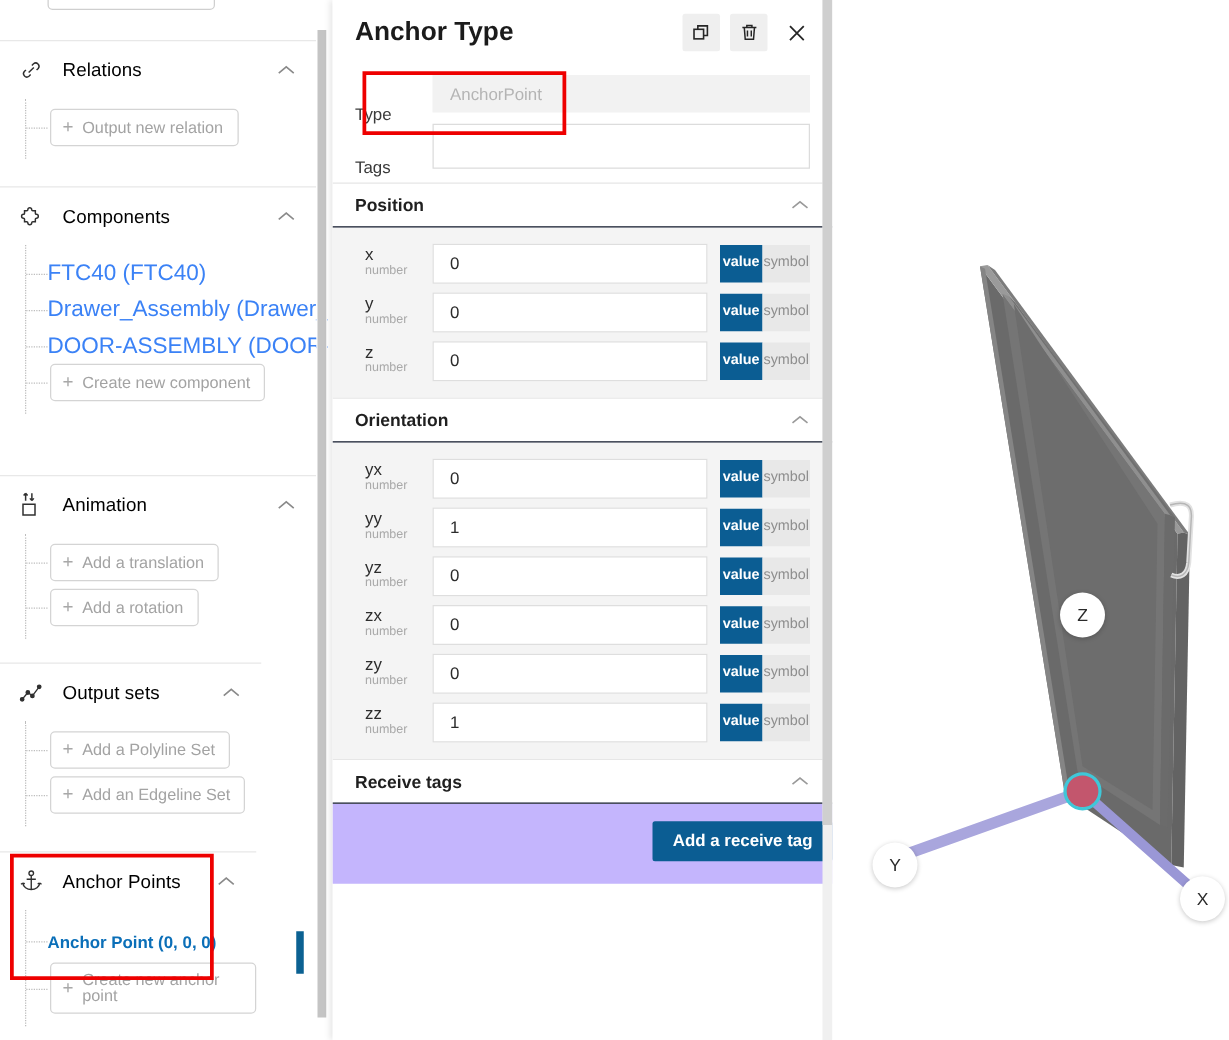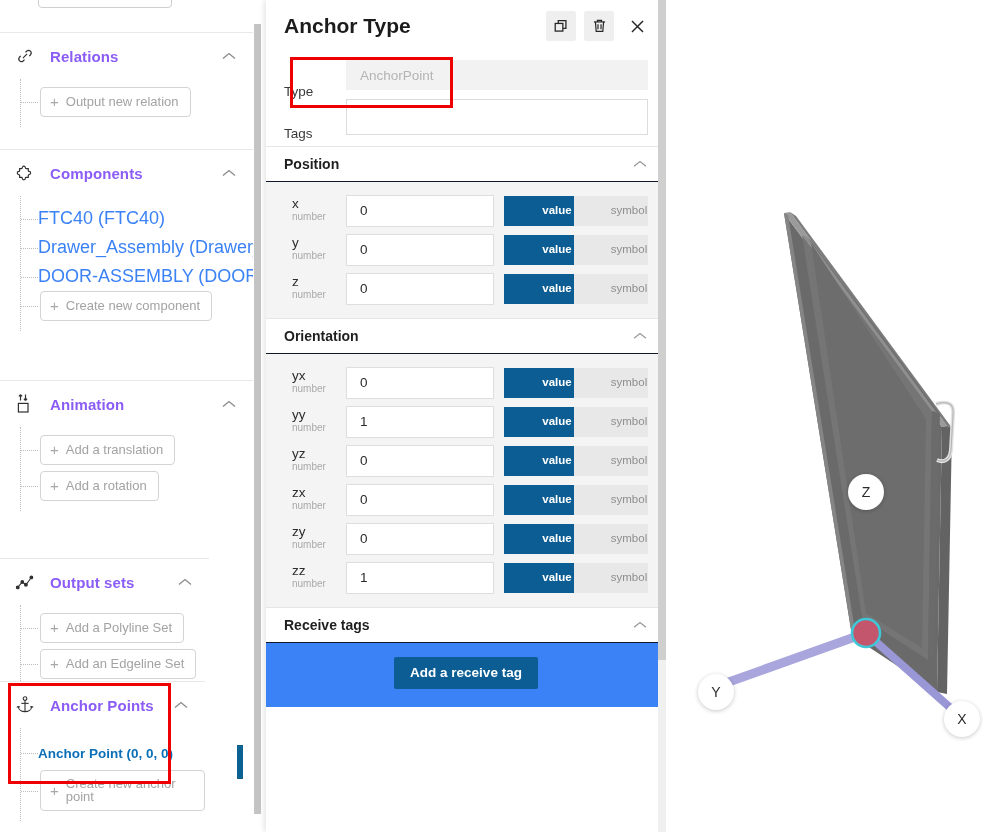--- a/index.html
+++ b/index.html
@@ -27,21 +27,21 @@
     padding-left:12px; padding-right:10px;
     position:relative; background:#fff;
   }
   .sb-ico {
     width:26px; height:26px; flex:0 0 26px;
     display:flex; align-items:center; justify-content:center;
     color:#303030;
   }
   .sb-ico svg { display:block; }
   .sb-title {
-    font-size:15px; font-weight:bold; color:#8b5cf6; margin-left:12px;
+    font-size:15px; font-weight:normal; color:#000000; margin-left:12px;
     letter-spacing:0.1px;
   }
   .sb-chev {
     position:absolute; right:16px; top:50%; transform:translateY(-50%);
     width:16px; height:10px; color:#8a8a8a;
   }
   .sb-chev svg{display:block}
   .sb-body { position:relative; padding:8px 0 10px 0; background:#fff; }
   .sb-row { position:relative; display:flex; align-items:center; min-height:29px; }
   .sb-guide {
@@ -129,26 +129,26 @@
   .num-name { font-size:13.5px; color:#2d2d2d; line-height:1.05; }
   .num-type { font-size:10px; color:#a9a9a9; line-height:1.25; }
   .num-input {
     flex:1; height:30px; background:#fff; border:1px solid #dedede;
     display:flex; align-items:center; padding-left:13px;
     font-size:13.5px; color:#2b2b2b; margin-right:10px;
   }
   .toggle { display:flex; height:30px; flex:0 0 72px; }
   .toggle .tg {
     display:flex; align-items:center; justify-content:center;
-    font-size:11.5px; line-height:1;padding-left:36px;
+    font-size:11.5px; line-height:1;
   }
   .toggle .tg.on { background:#0b5d93; color:#fff; font-weight:bold; width:34px; }
   .toggle .tg.off { background:#e8e8e8; color:#8e8e8e; width:38px; }
 
-  .btn-wrap { background:#3b82f6; padding:14px 0 18px 0; display:flex; justify-content:center; }
+  .btn-wrap { background:#c4b5fd; padding:14px 0 18px 0; display:flex; justify-content:flex-end; }
   .primary-btn {
     background:#0b5d93; color:#fff; font-size:13.5px; font-weight:bold;
     padding:9px 16px; border:none; border-radius:2px; line-height:1;
   }
 
   .panel-scroll-track{
     position:absolute; right:0; top:0; width:8px; height:832px; background:#f0f0f0;
   }
   .panel-scroll-thumb{
     position:absolute; right:0px; top:0px; width:8px; height:660px; background:#cfcfcf;
@@ -267,21 +267,21 @@
         <div class="sb-row">
           <span class="sb-tick"></span>
           <span class="sb-ghost-btn">
             <span class="plus">+</span>
             <span>Add a rotation</span>
           </span>
         </div>
       </div>
     </div>
 
-    <div style="position:absolute; left:0; top:558px; width:209px;text-align:center;">
+    <div style="position:absolute; left:0; top:530px; width:209px;text-align:center;">
       <div class="sb-section-head">
         <span class="sb-ico">
           <svg width="22" height="20" viewBox="0 0 24 22" fill="none" stroke="currentColor" stroke-width="1.2">
             <path d="M4 17l5-6 4 3 6-8"></path>
             <circle cx="4" cy="17" r="1.5" fill="currentColor"></circle>
             <circle cx="9" cy="11" r="1.5" fill="currentColor"></circle>
             <circle cx="13" cy="14" r="1.5" fill="currentColor"></circle>
             <circle cx="19" cy="6" r="1.5" fill="currentColor"></circle>
           </svg>
         </span>

